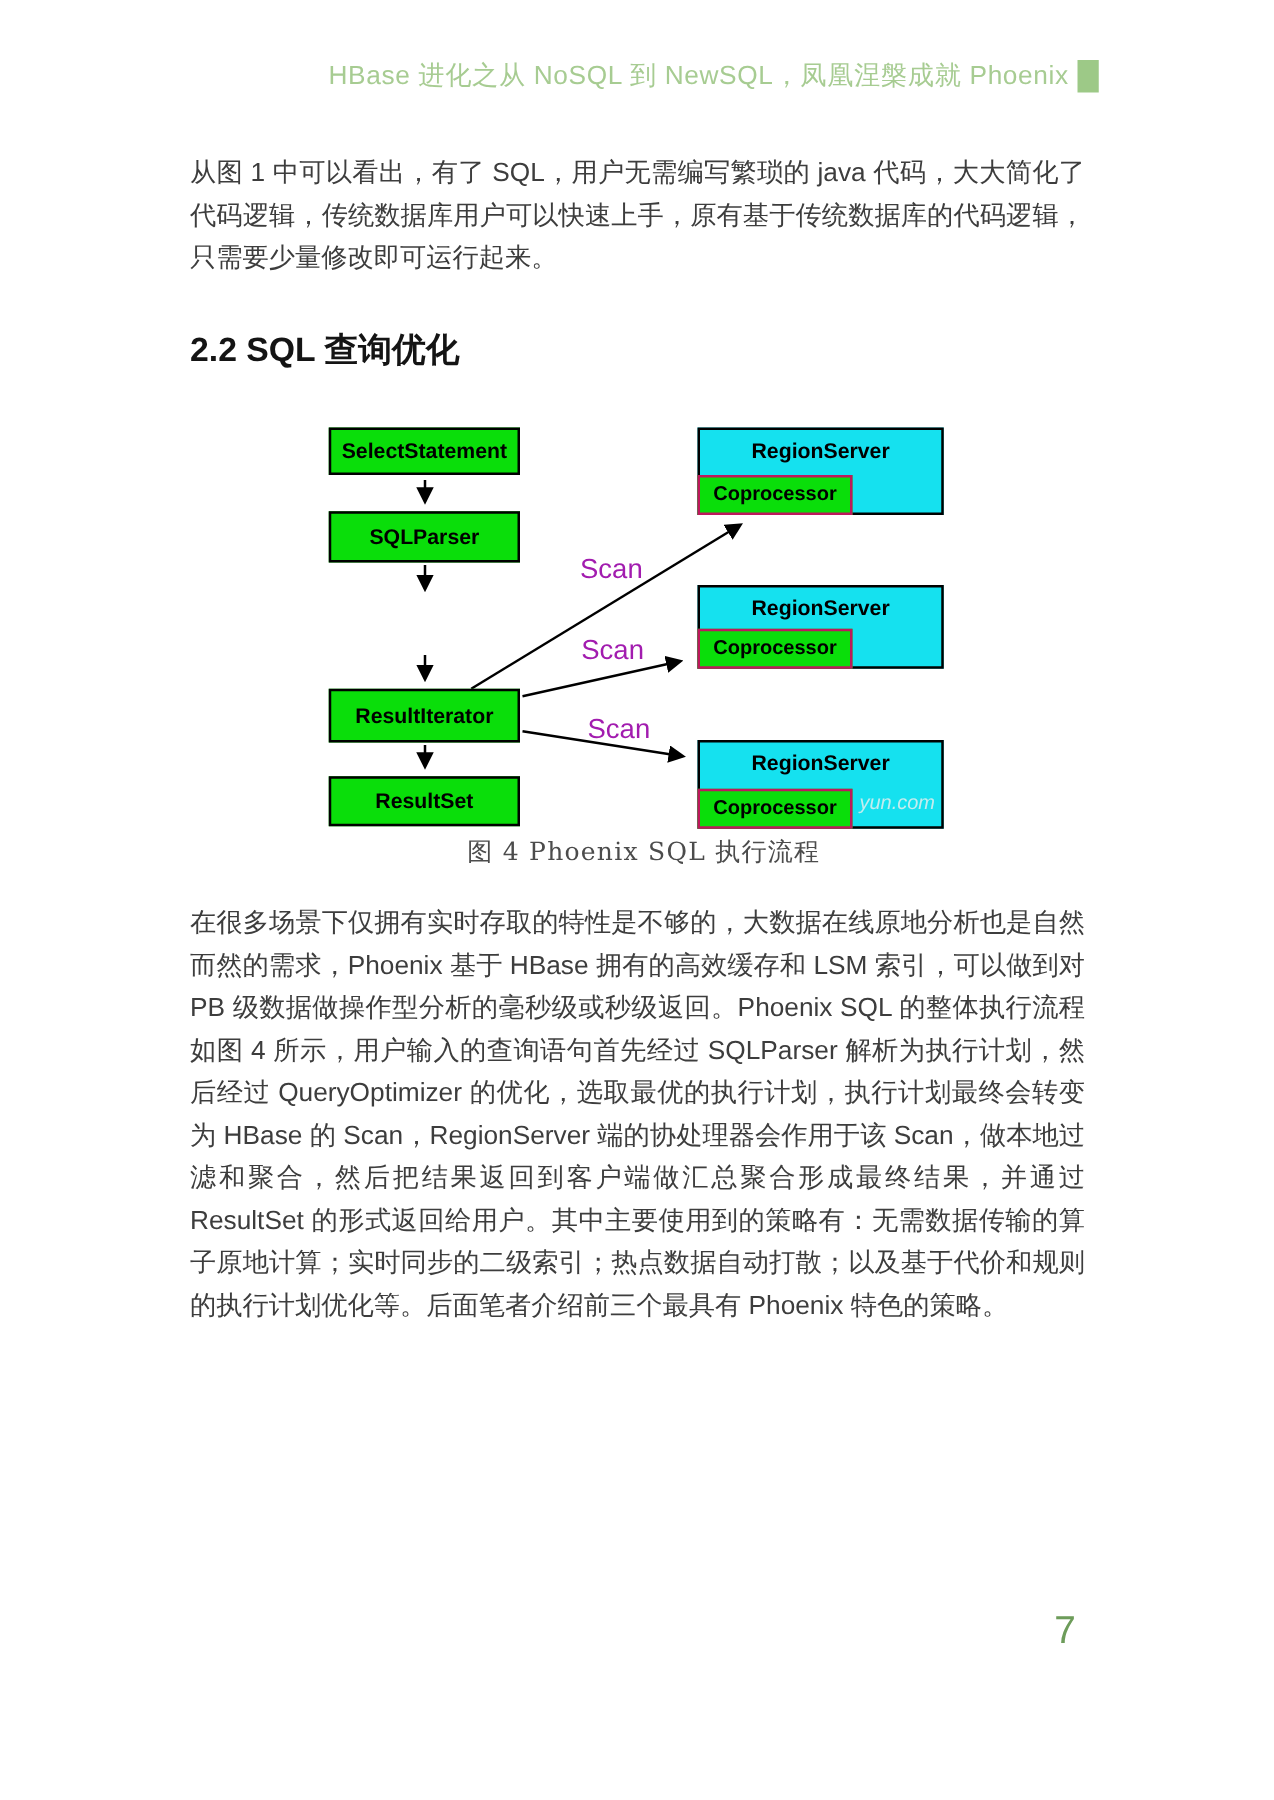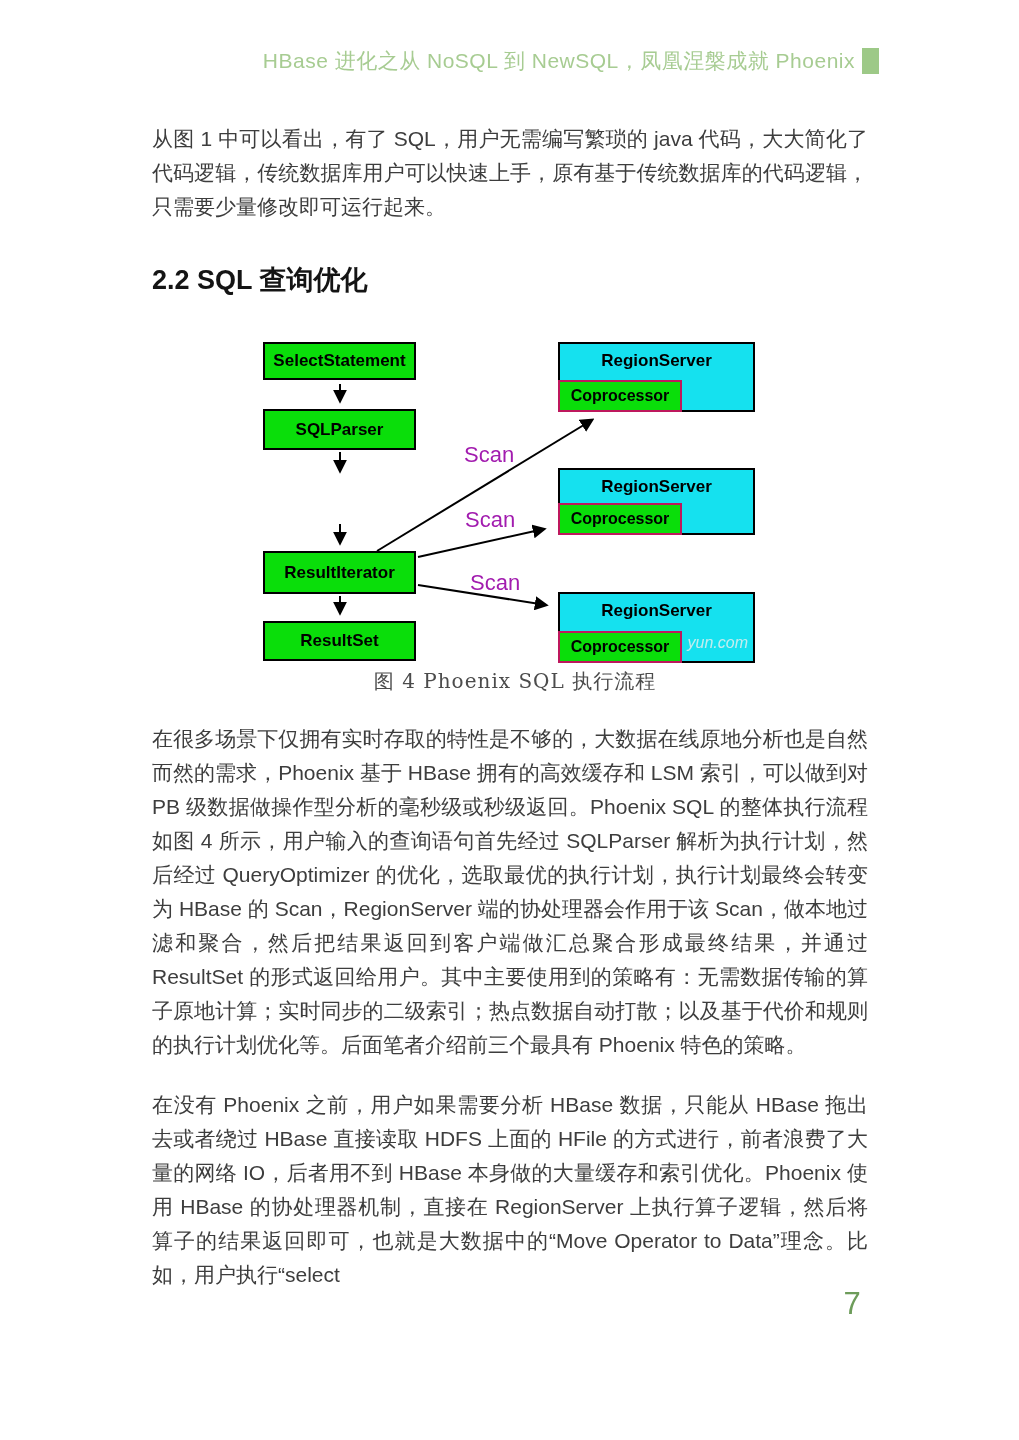--- a/index.html
+++ b/index.html
@@ -212,17 +212,16 @@
     </div>
 
     <span class="scan sc0">Scan</span>
     <span class="scan sc1">Scan</span>
     <span class="scan sc2">Scan</span>
   </div>
 
   <div class="caption">图 4 Phoenix SQL 执行流程</div>
 
   <p class="para p2">在很多场景下仅拥有实时存取的特性是不够的，大数据在线原地分析也是自然而然的需求，Phoenix 基于 HBase 拥有的高效缓存和 LSM 索引，可以做到对 PB 级数据做操作型分析的毫秒级或秒级返回。Phoenix SQL 的整体执行流程如图 4 所示，用户输入的查询语句首先经过 SQLParser 解析为执行计划，然后经过 QueryOptimizer 的优化，选取最优的执行计划，执行计划最终会转变为 HBase 的 Scan，RegionServer 端的协处理器会作用于该 Scan，做本地过滤和聚合，然后把结果返回到客户端做汇总聚合形成最终结果，并通过 ResultSet 的形式返回给用户。其中主要使用到的策略有：无需数据传输的算子原地计算；实时同步的二级索引；热点数据自动打散；以及基于代价和规则的执行计划优化等。后面笔者介绍前三个最具有 Phoenix 特色的策略。</p>
-  <p class="para p3">在没有 Phoenix 之前，用户如果需要分析 HBase 数据，只能从 HBase 拖出去或者绕过 HBase 直接读取 HDFS 上面的 HFile 的方式进行，前者浪费了大量的网络 IO，后者用不到 HBase 本身做的大量缓存和索引优化。Phoenix 使用 HBase 的协处理器机制，直接在 RegionServer 上执行算子逻辑，然后将算子的结果返回即可，也就是大数据中的“Move Operator to Data”理念。比如，用户执行“select</p>
 
   <div class="page-number">7</div>
 
 </div>
 
 </body></html>

